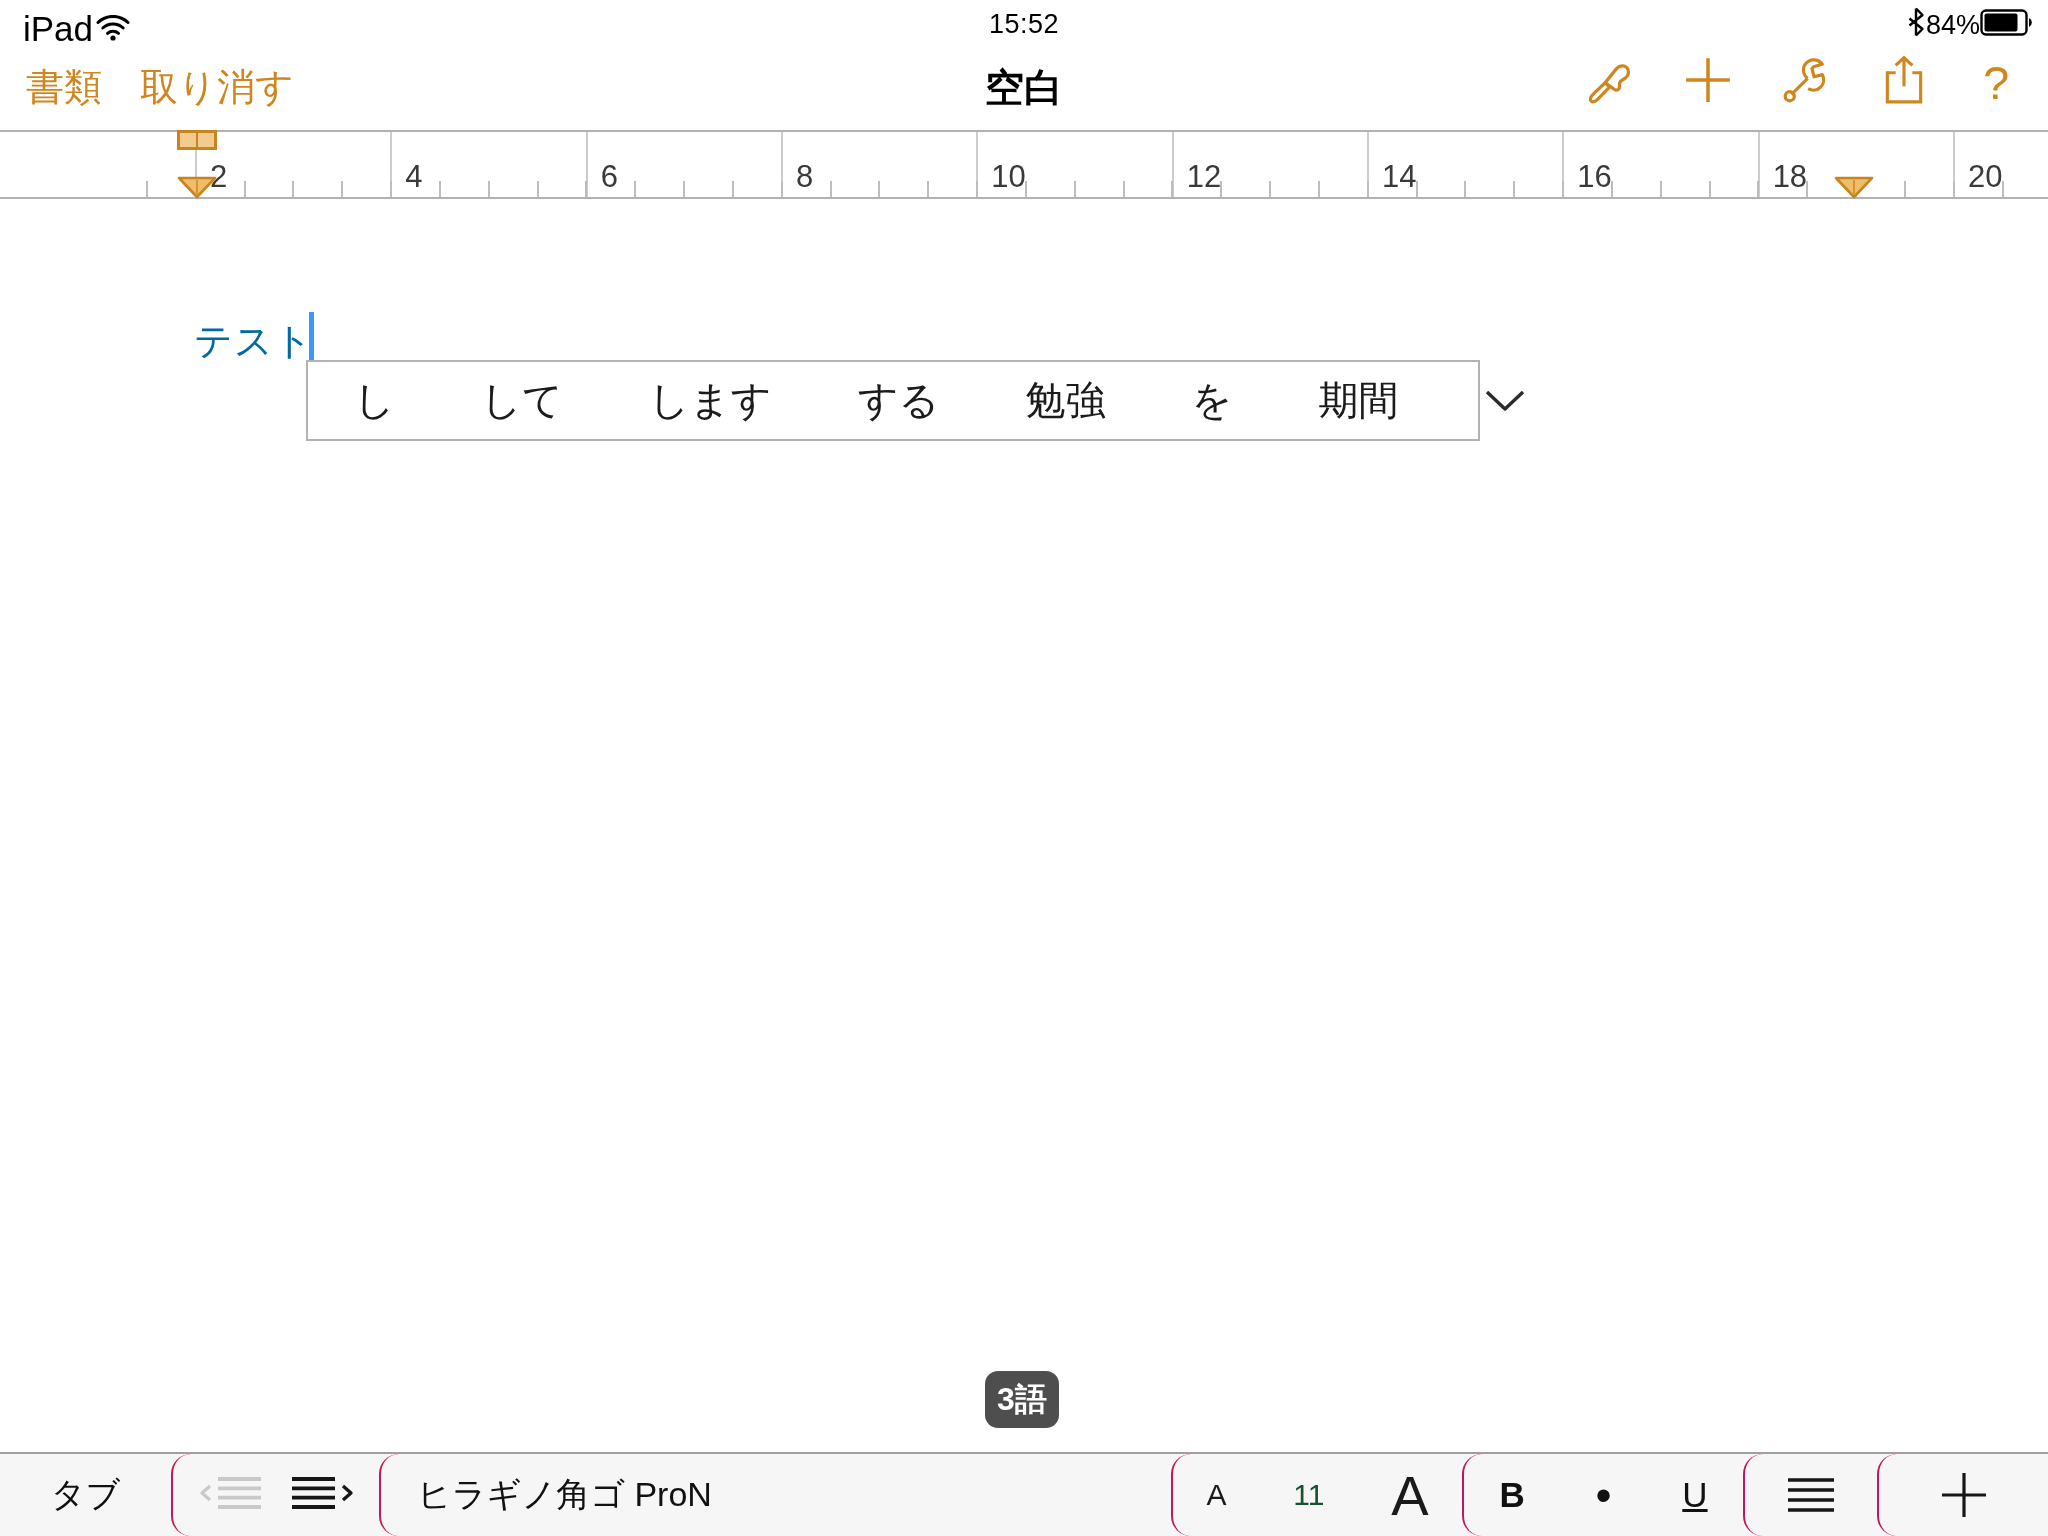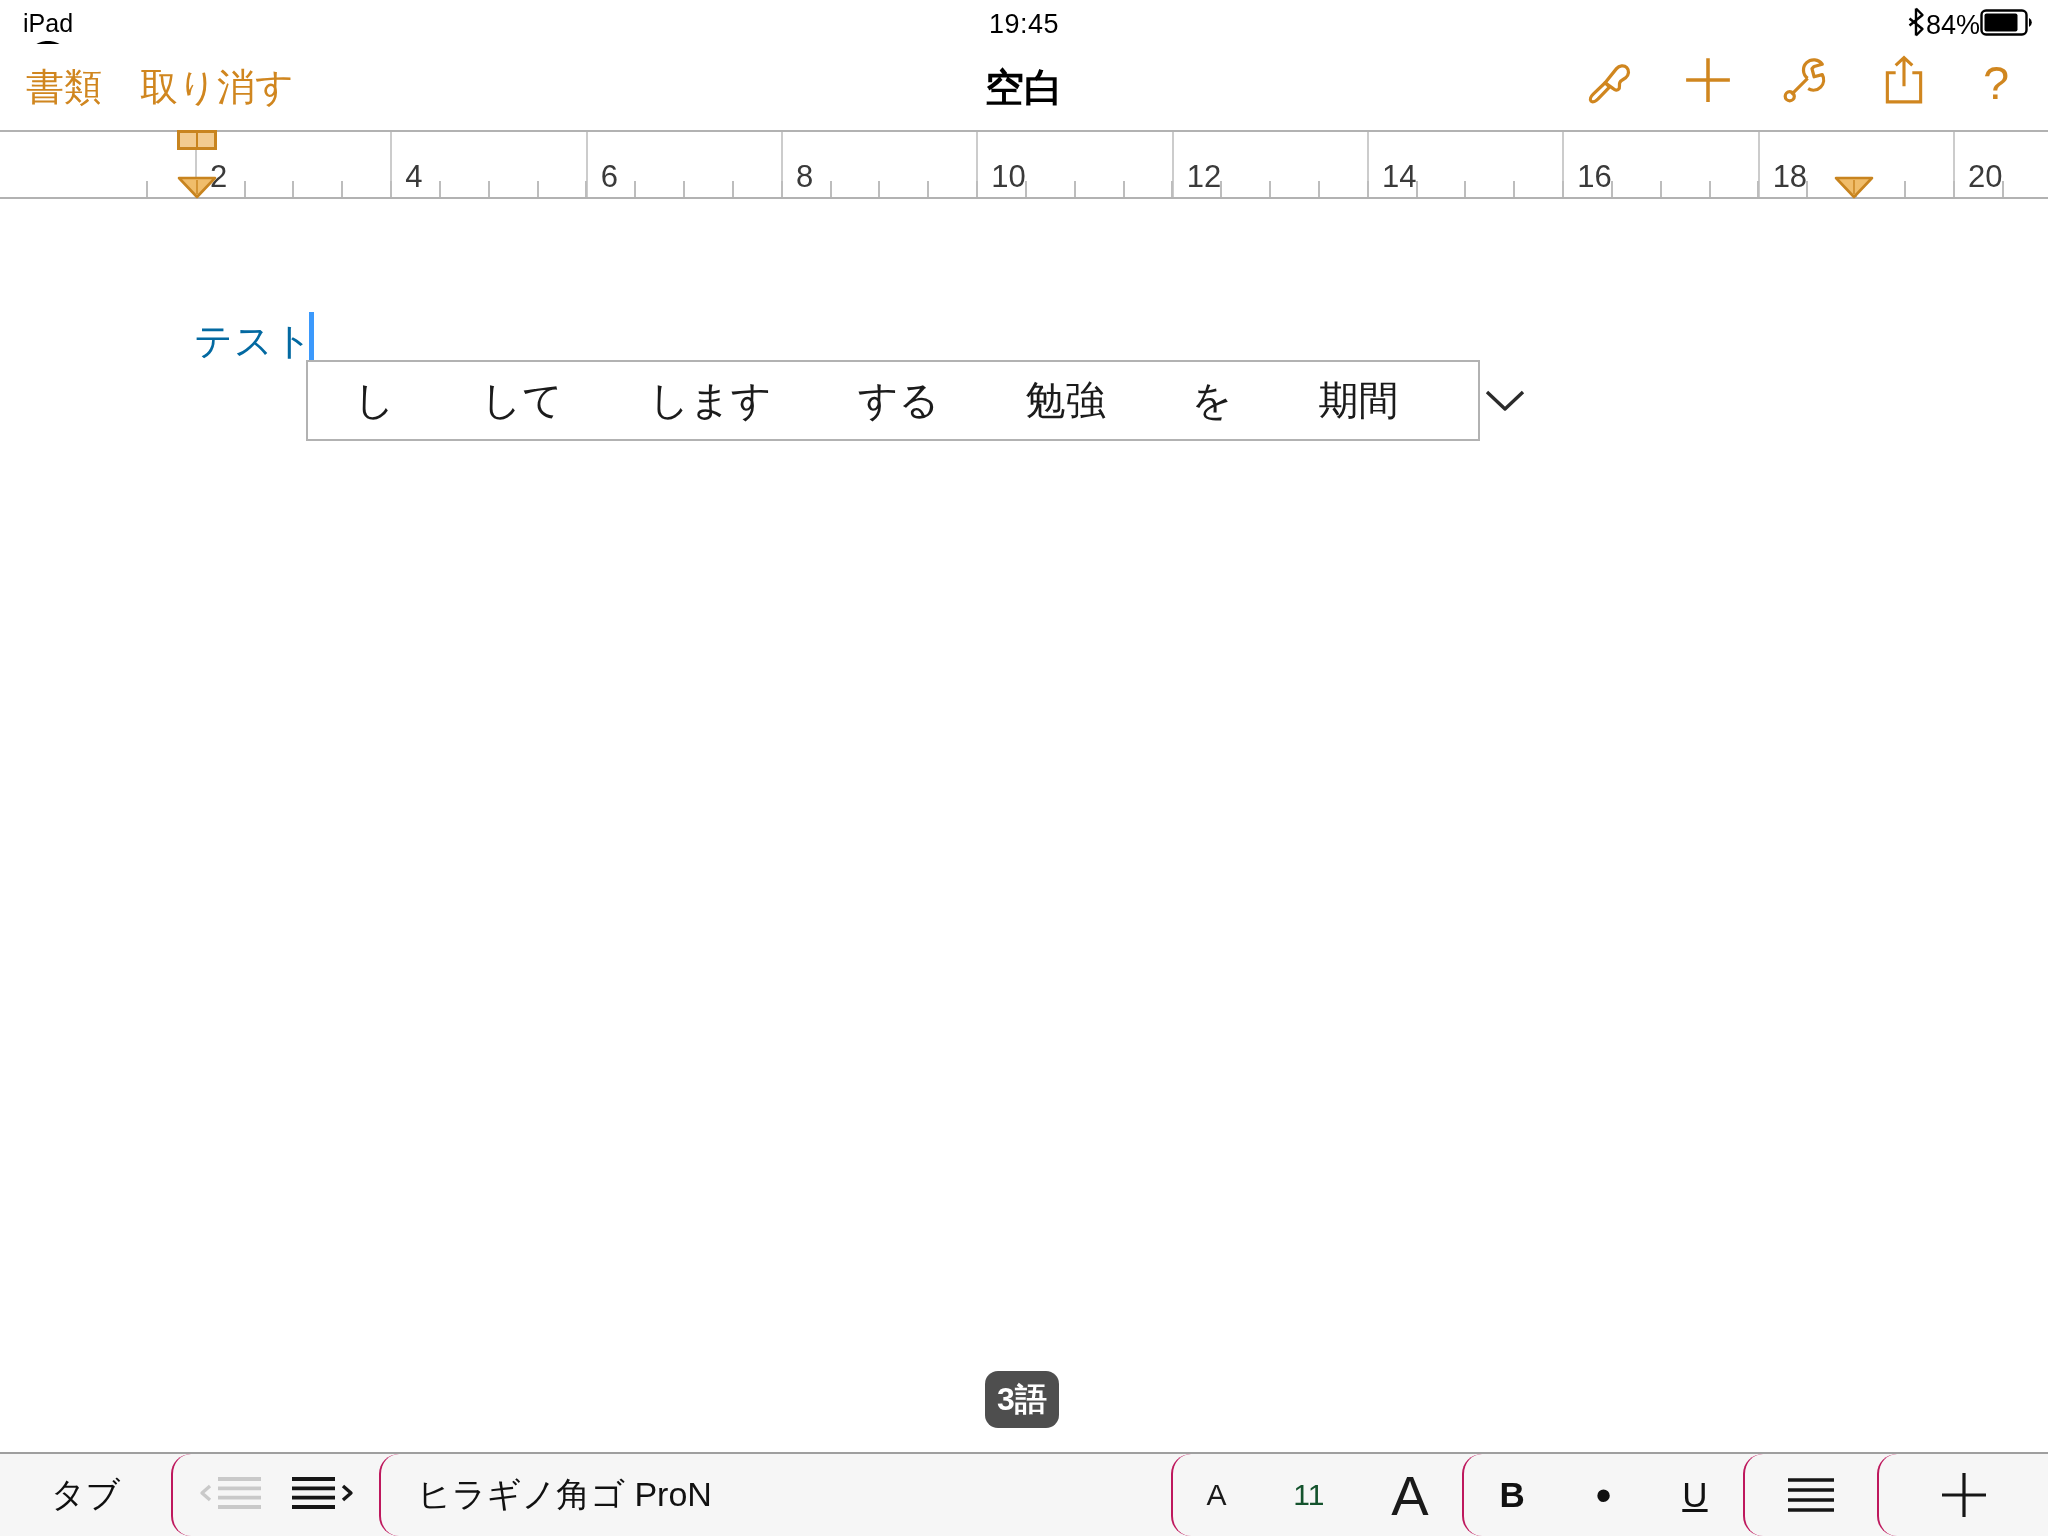--- a/index.html
+++ b/index.html
@@ -3,21 +3,21 @@
 <meta charset="utf-8">
 <style>
   * { margin:0; padding:0; box-sizing:border-box; }
   html,body { width:2048px; height:1536px; overflow:hidden; background:#fff;
               font-family:"Liberation Sans", sans-serif; color:#111; }
   .abs { position:absolute; }
   #screen { position:relative; width:2048px; height:1536px; background:#fff; }
 
   
   #status-bar { left:0; top:0; width:2048px; height:44px; }
-  #sb-left { left:23px; top:9px; display:flex; align-items:center; gap:3px; font-size:25px; color:#000;flex-direction:column; }
+  #sb-left { left:23px; top:9px; display:flex; align-items:center; gap:3px; font-size:35px; color:#000; }
   #sb-time { left:0; top:9px; width:2048px; text-align:center; font-size:27px; color:#000; letter-spacing:.5px; }
   #sb-right { right:14px; top:7px; display:flex; align-items:center; font-size:27px; color:#000; }
 
   
   #nav { left:0; top:44px; width:2048px; height:87px; background:#fff; }
   .nav-btn { font-size:38px; color:#d0861f; top:18px; cursor:default; }
   #nav-documents { left:26px; }
   #nav-undo { left:140px; }
   #nav-title { left:0; top:17px; width:2048px; text-align:center; font-size:39px; font-weight:bold; color:#000; }
   .nav-icon { top:6px; width:60px; height:64px; display:flex; align-items:center; justify-content:center; }
@@ -84,21 +84,21 @@
       <span>iPad</span>
       <span>
         <svg width="34" height="26" viewBox="0 0 34 26">
           <path d="M2 7.5 a21.5 21.5 0 0 1 30 0" fill="none" stroke="#000" stroke-width="3" stroke-linecap="round"></path>
           <path d="M6.8 13 a15 15 0 0 1 20.4 0" fill="none" stroke="#000" stroke-width="3" stroke-linecap="round"></path>
           <path d="M11.5 18.3 a8.5 8.5 0 0 1 11 0" fill="none" stroke="#000" stroke-width="3" stroke-linecap="round"></path>
           <circle cx="17" cy="23" r="2.6" fill="#000"></circle>
         </svg>
       </span>
     </div>
-    <div id="sb-time" class="abs">19:45</div>
+    <div id="sb-time" class="abs">15:52</div>
     <div id="sb-right" class="abs">
       <span>
         <svg width="20" height="30" viewBox="0 0 20 30">
           <path d="M10 1.5 V28.5 M10 1.5 L16.5 8 L3.5 18.5 M10 28.5 L16.5 22 L3.5 11.5" fill="none" stroke="#000" stroke-width="2.4" stroke-linejoin="round"></path>
         </svg>
       </span>
       <span>84%</span>
       <span>
         <svg width="54" height="27" viewBox="0 0 54 27">
           <rect x="1.5" y="1.5" width="45" height="24" rx="4.5" fill="none" stroke="#000" stroke-width="2.4"></rect>

